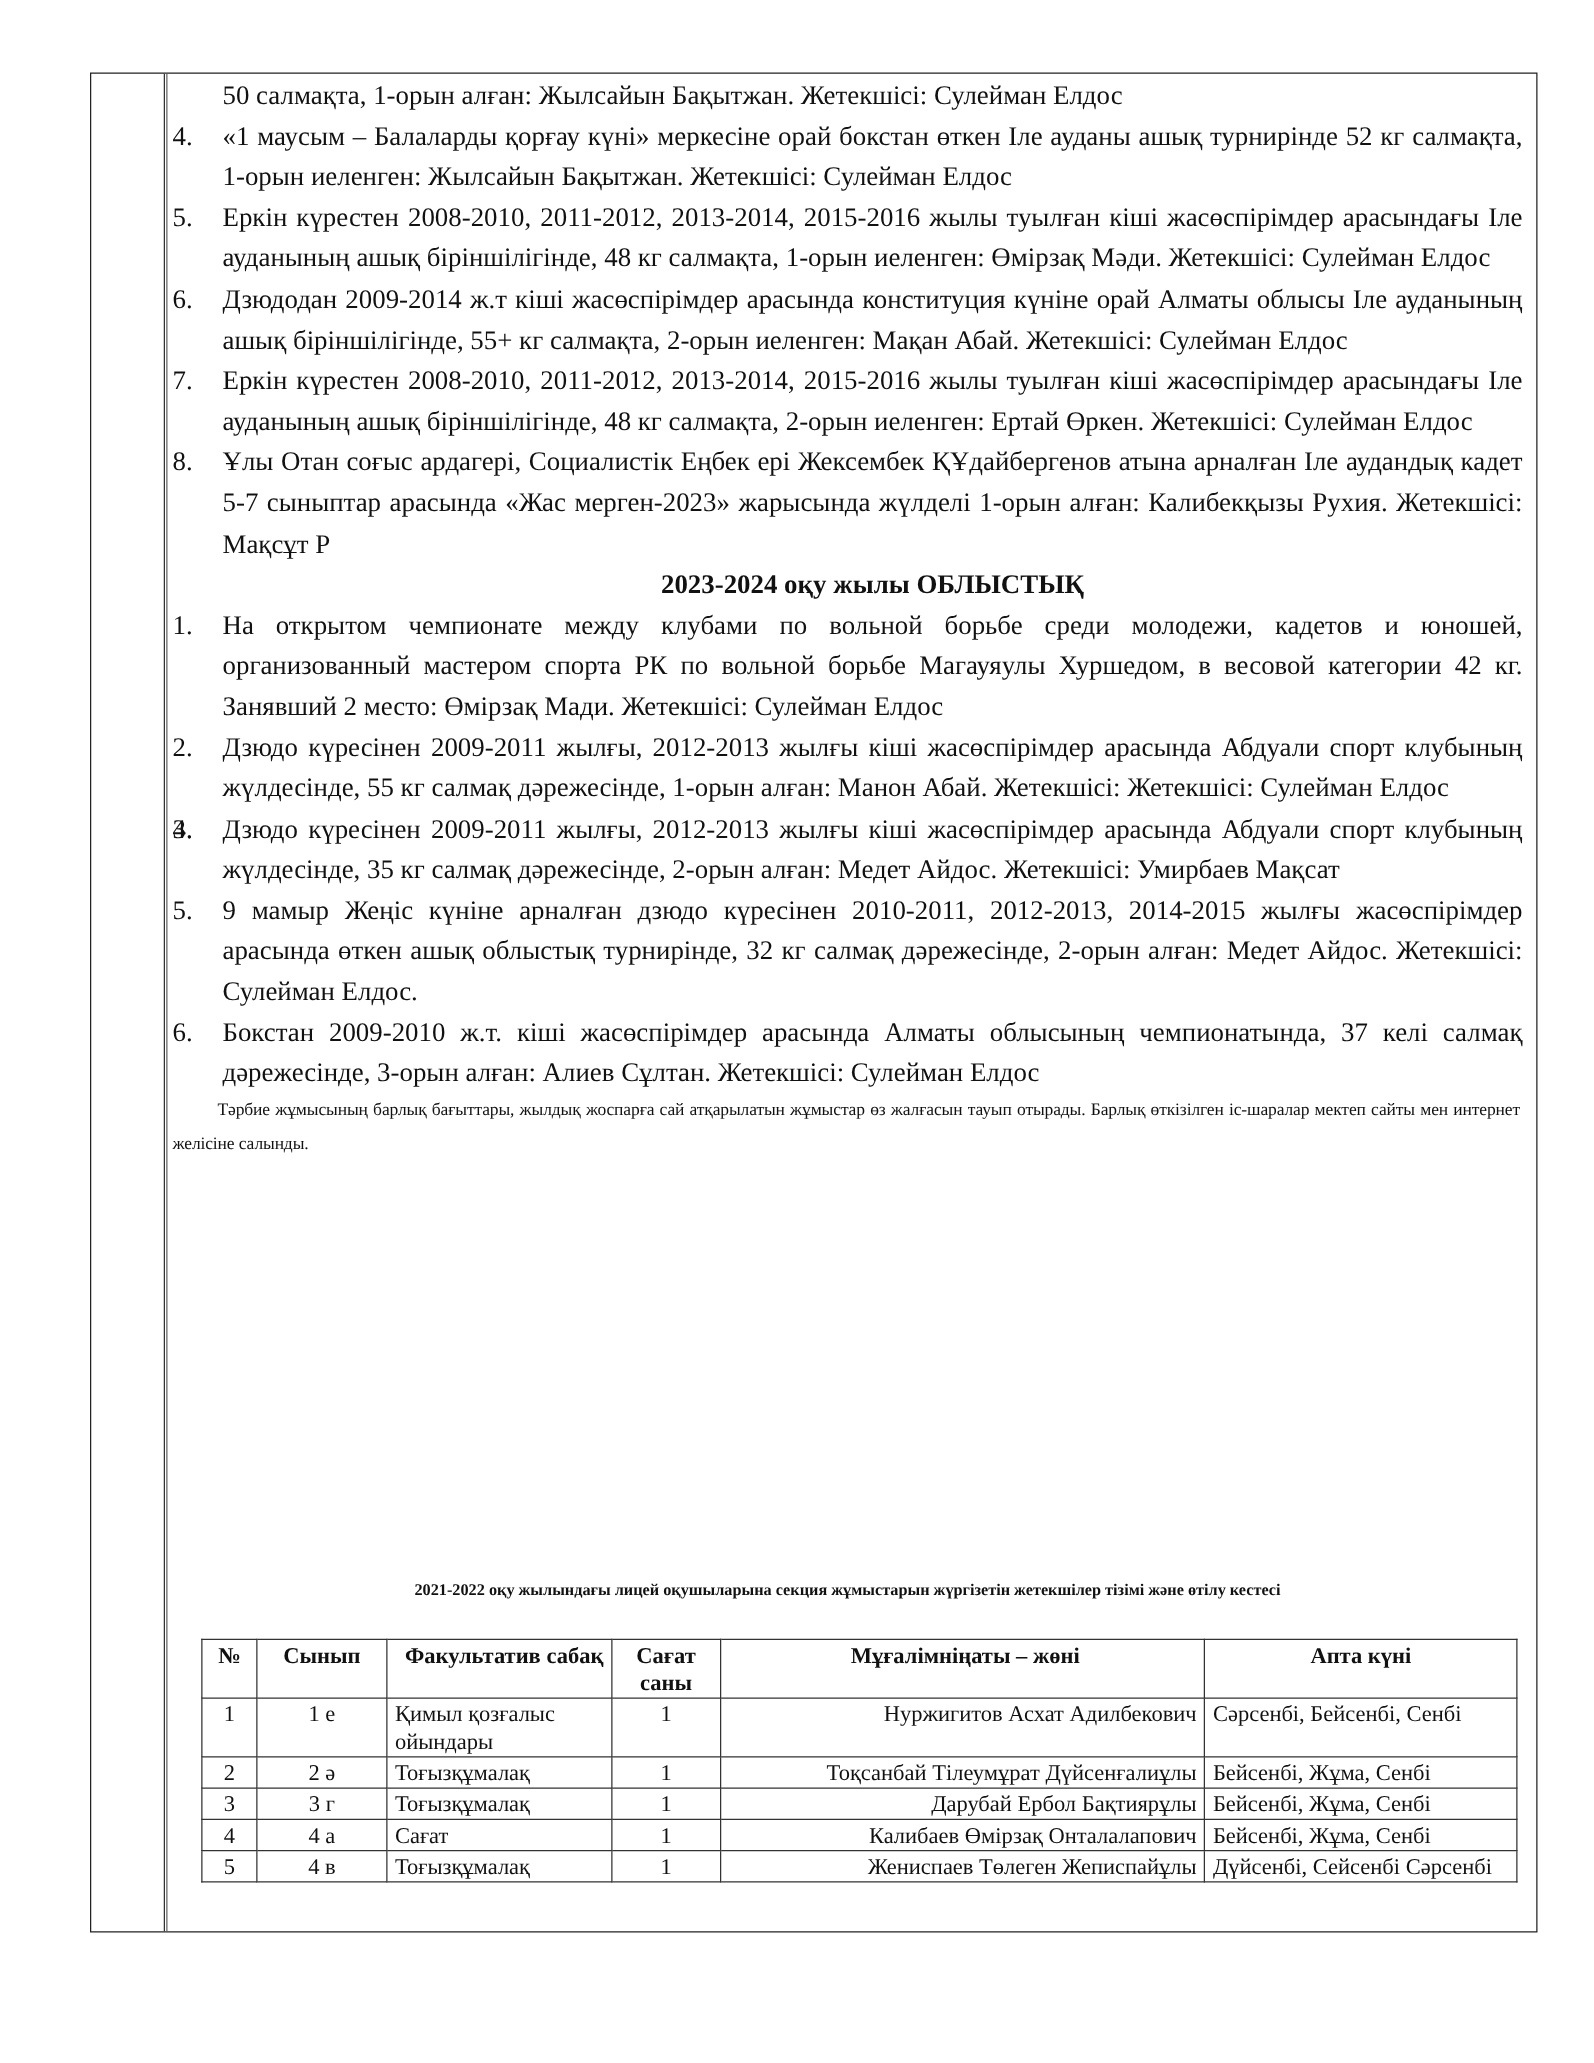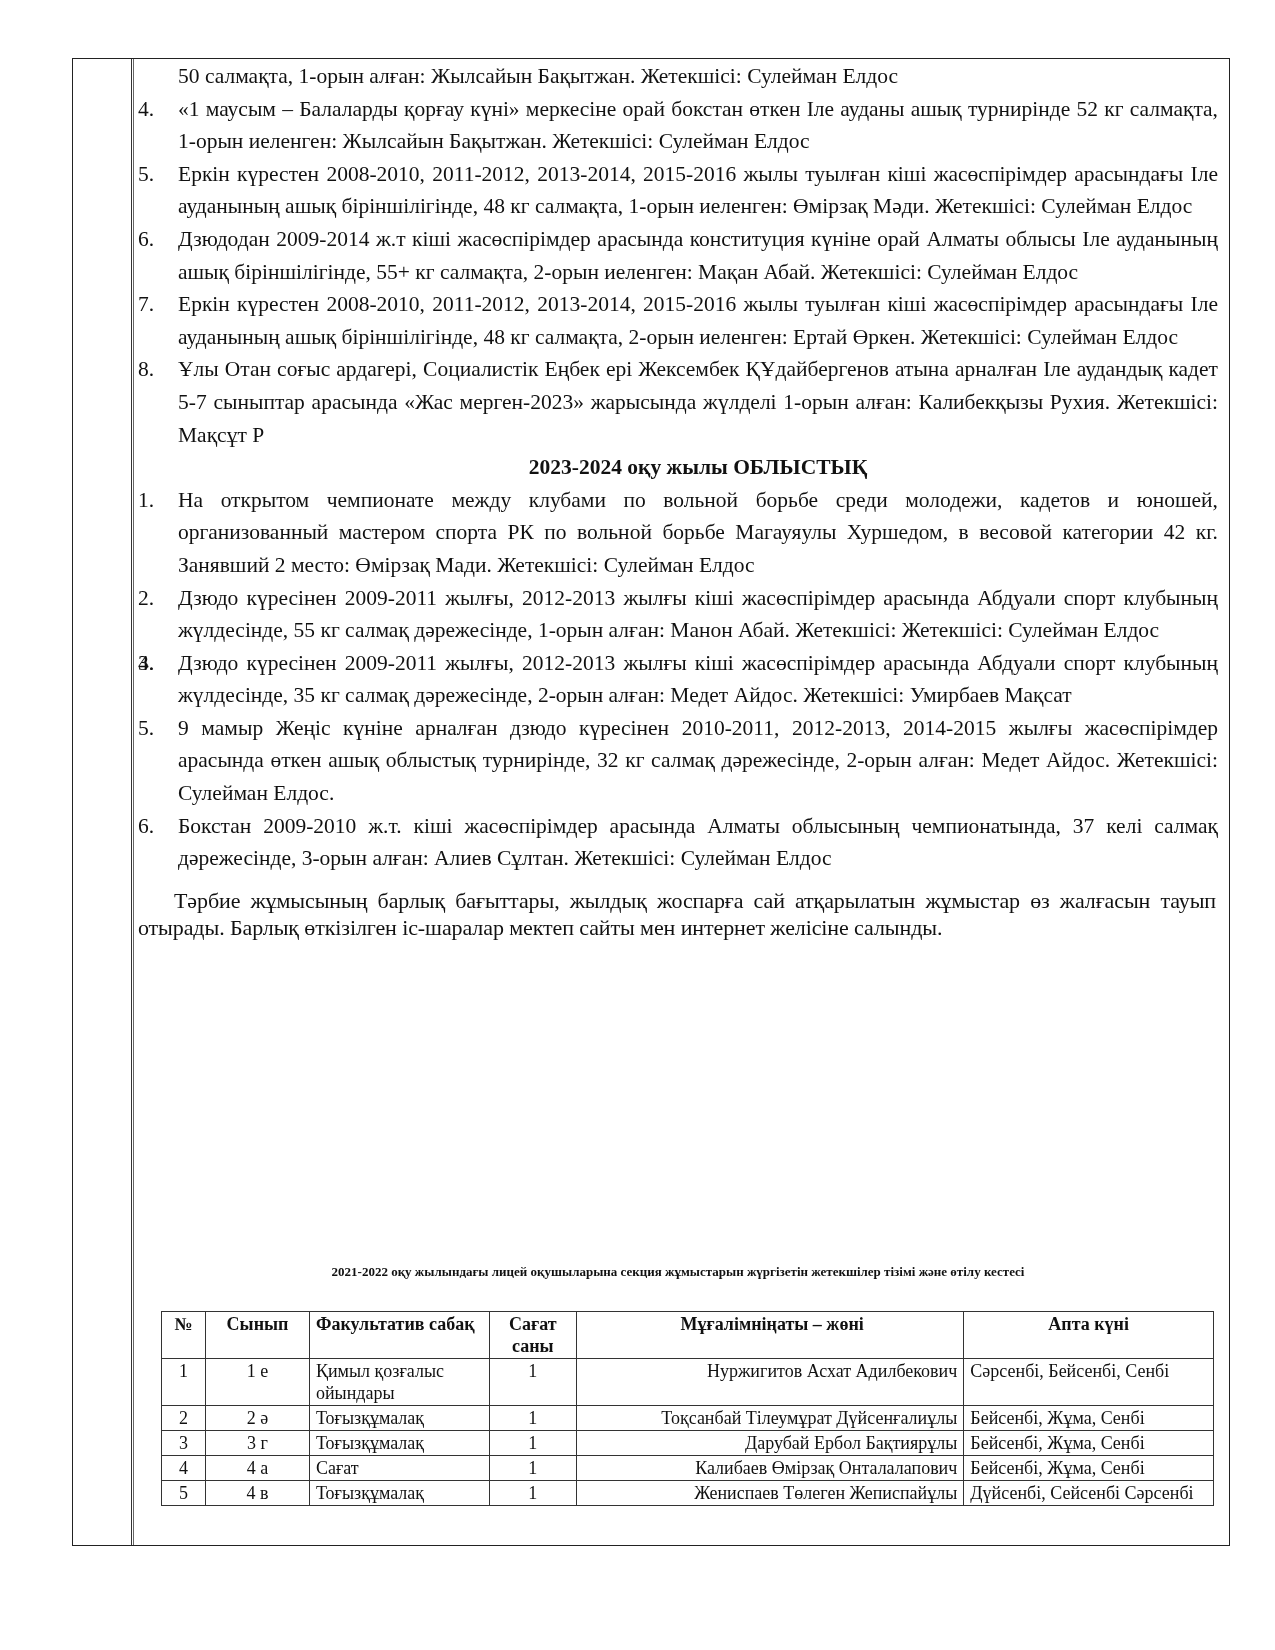--- a/index.html
+++ b/index.html
@@ -63,23 +63,23 @@
     .section-heading {
       text-align: center;
       font-weight: bold;
       margin-left: 40px;
     }
     .paragraph {
       text-indent: 36px;
       text-align: justify;
       text-align-last: left;
       line-height: 27px;
-      margin-top: 12px;
+      margin-top: 0;
       margin-right: 2px;
-      font-size: 22px;
+      font-size: 14px;
       letter-spacing: -0.1px;
     }
     .table-title {
       position: absolute;
       left: 148px;
       top: 1258px;
       width: 1060px;
       text-align: center;
       font-weight: bold;
       font-size: 13px;
@@ -184,21 +184,21 @@
   <div class="paragraph">Тәрбие жұмысының барлық бағыттары, жылдық жоспарға сай атқарылатын жұмыстар өз жалғасын тауып отырады. Барлық өткізілген іс-шаралар мектеп сайты мен интернет желісіне салынды.</div>
 </div>
 
 <div class="table-title">2021-2022 оқу жылындағы лицей оқушыларына секция жұмыстарын жүргізетін жетекшілер тізімі және өтілу кестесі</div>
 
 <table class="schedule">
   <thead>
     <tr>
       <th class="c-no">№</th>
       <th class="c-class">Сынып</th>
-      <th class="c-subject" style="text-align:left">Факультатив сабақ</th>
+      <th class="c-subject" style="text-align:right">Факультатив сабақ</th>
       <th class="c-hours">Сағат саны</th>
       <th class="c-teacher" style="text-align:center">Мұғалімніңаты – жөні</th>
       <th class="c-days" style="text-align:center">Апта күні</th>
     </tr>
   </thead>
   <tbody>
     <tr>
       <td class="c-no">1</td>
       <td class="c-class">1 е</td>
       <td class="c-subject">Қимыл қозғалыс ойындары</td>

